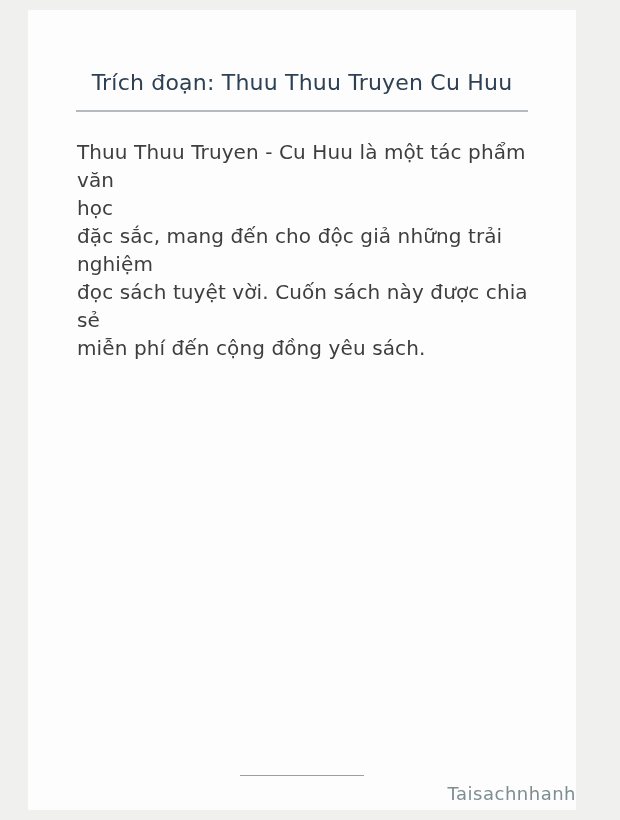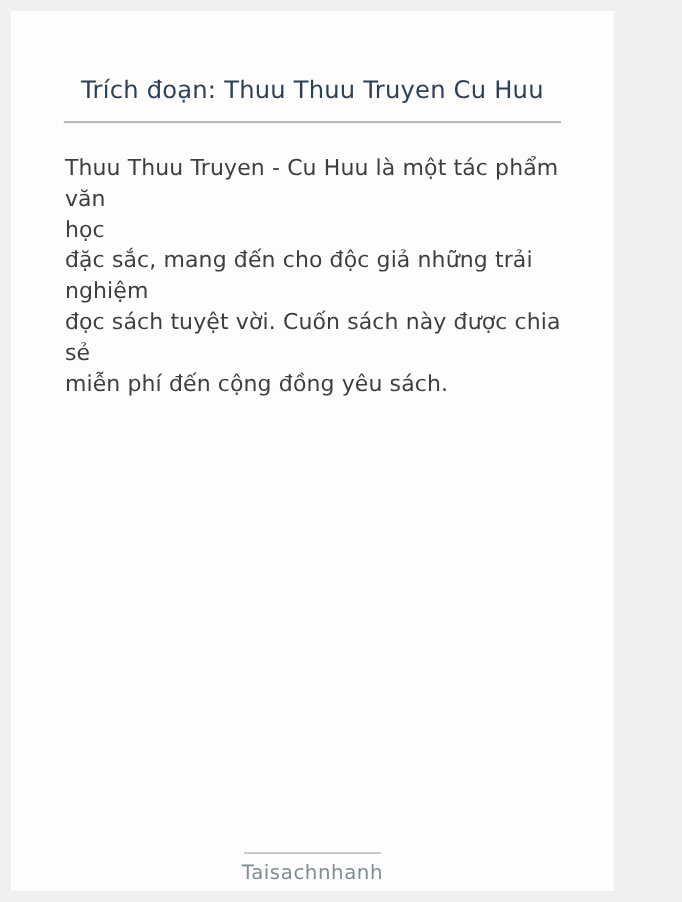--- a/index.html
+++ b/index.html
@@ -9,21 +9,21 @@
   body {
     width: 620px;
     height: 820px;
     background: var(--outer_background, #f0f0ee);
     font-family: "DejaVu Sans", "Liberation Sans", sans-serif;
     overflow: hidden;
     position: relative;
   }
   .page {
     position: absolute;
-    left: 10px;
+    left: 28px;
     top: 10px;
     width: 548px;
     height: 800px;
     background: var(--page_background, #fdfdfd);
   }
   .title {
     margin: 0;
     padding-top: 60px;
     text-align: center;
     font-size: 22px;
@@ -55,20 +55,21 @@
     width: 124px;
     margin: 0 auto;
     border: none;
     border-top: 1px solid var(--footer_divider, #9aa0a3);
   }
   .footer-text {
     margin-top: 7px;
     font-size: 18px;
     letter-spacing: 0.5px;
     color: var(--footer, #7d8d92);
+    text-align: right;
   }
 </style>
 </head>
 <body>
 
 <div class="page">
 
   <h1 class="title">Trích đoạn: Thuu Thuu Truyen Cu Huu</h1>
 
   <hr class="title-divider">

